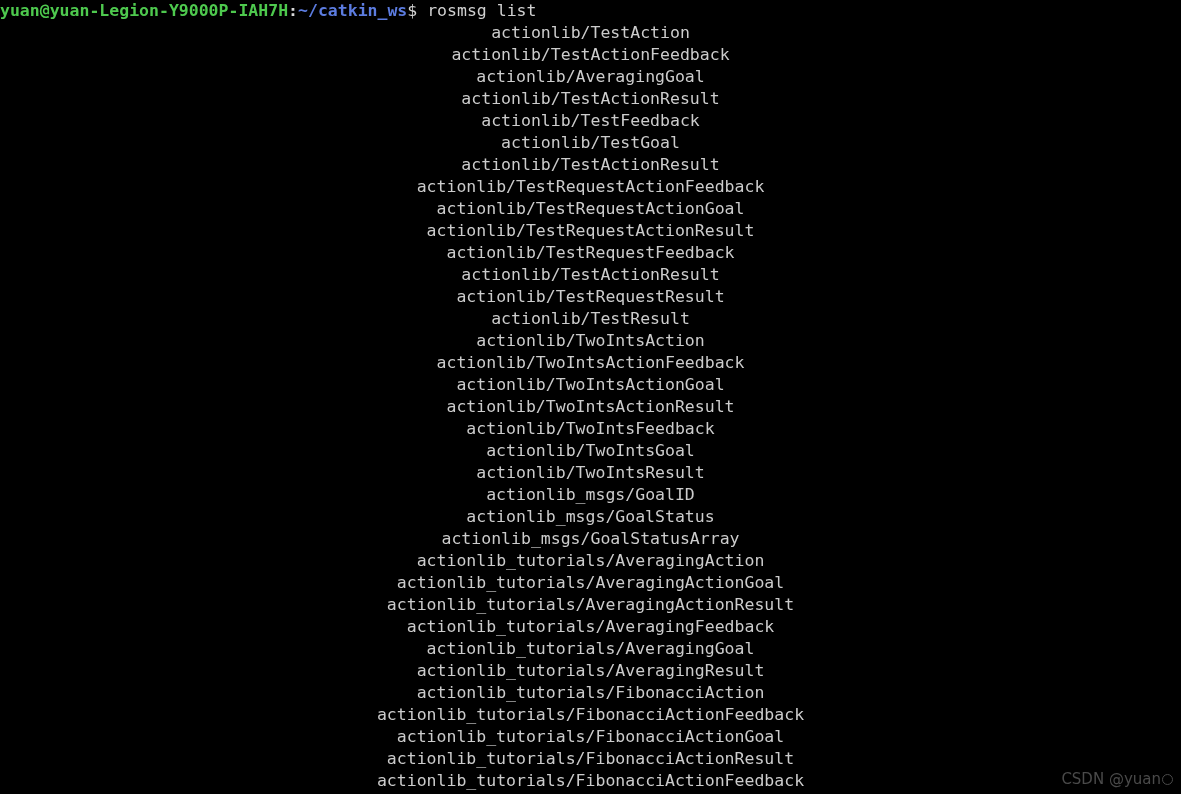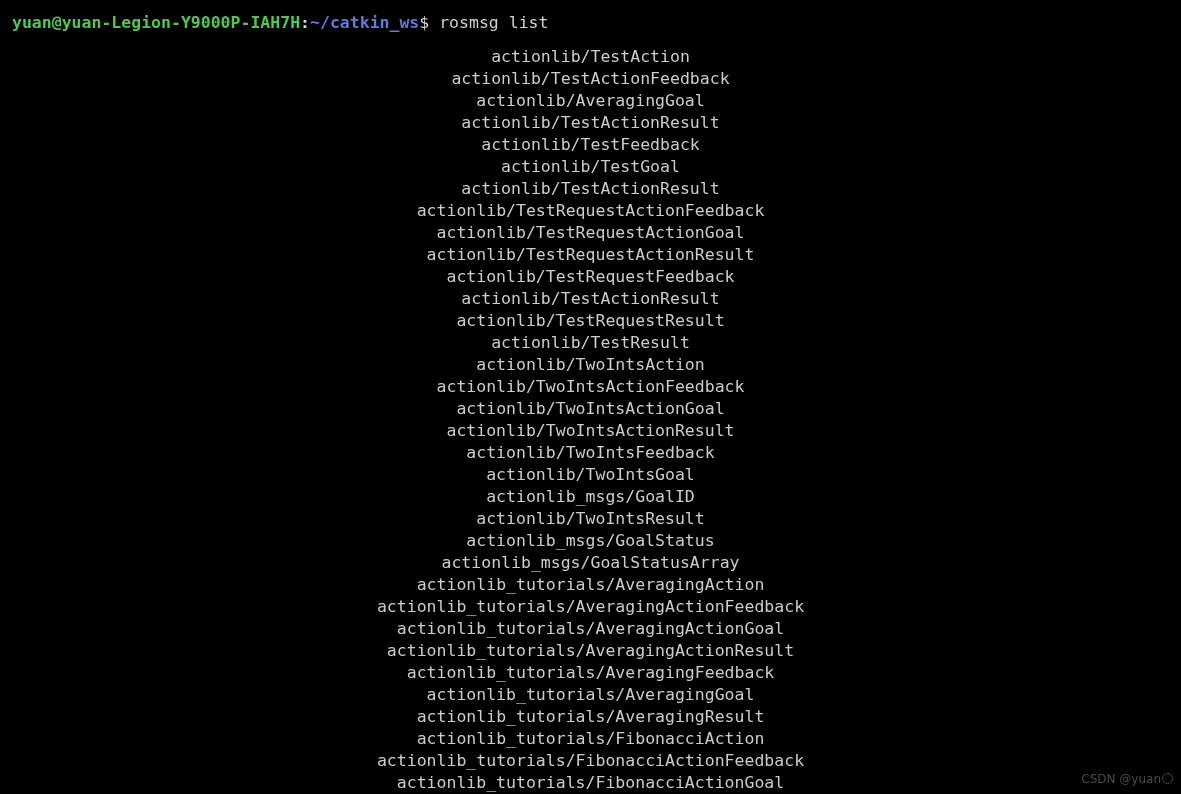--- a/index.html
+++ b/index.html
@@ -35,21 +35,21 @@
     color: #cccccc;
     padding: 0;
     margin: 0;
     overflow: hidden;
     text-align: center;
   }
   .prompt-line {
     height: 22px;
     line-height: 22px;
     white-space: pre;
-    padding: 12px;
+    padding: 0;
     margin: 0;
   }
   .seg-user {
     color: #4ec94e;
     font-weight: bold;
   }
   .seg-colon {
     color: #d8d8d8;
     font-weight: bold;
   }
@@ -64,21 +64,21 @@
   .seg-cmd {
     color: #d0d0d0;
     font-weight: normal;
   }
   #watermark {
     position: absolute;
     right: 8px;
     bottom: 8px;
     color: #4a4a4a;
     font-family: "DejaVu Sans", "Liberation Sans", sans-serif;
-    font-size: 12px;
+    font-size: 15px;
     line-height: 14px;
     white-space: pre;
     user-select: none;
   }
   #watermark .wm-circle {
     display: inline-block;
     width: 9px;
     height: 9px;
     border: 1px solid #4a4a4a;
     border-radius: 50%;
@@ -109,26 +109,25 @@
         <div class="line">actionlib/TestRequestFeedback</div>
         <div class="line">actionlib/TestActionResult</div>
         <div class="line">actionlib/TestRequestResult</div>
         <div class="line">actionlib/TestResult</div>
         <div class="line">actionlib/TwoIntsAction</div>
         <div class="line">actionlib/TwoIntsActionFeedback</div>
         <div class="line">actionlib/TwoIntsActionGoal</div>
         <div class="line">actionlib/TwoIntsActionResult</div>
         <div class="line">actionlib/TwoIntsFeedback</div>
         <div class="line">actionlib/TwoIntsGoal</div>
+        <div class="line">actionlib/TwoIntsResult</div>
         <div class="line">actionlib_msgs/GoalID</div>
-        <div class="line">actionlib/TwoIntsResult</div>
         <div class="line">actionlib_msgs/GoalStatus</div>
         <div class="line">actionlib_msgs/GoalStatusArray</div>
         <div class="line">actionlib_tutorials/AveragingAction</div>
-        <div class="line">actionlib_tutorials/AveragingActionFeedback</div>
         <div class="line">actionlib_tutorials/AveragingActionGoal</div>
         <div class="line">actionlib_tutorials/AveragingActionResult</div>
         <div class="line">actionlib_tutorials/AveragingFeedback</div>
         <div class="line">actionlib_tutorials/AveragingGoal</div>
         <div class="line">actionlib_tutorials/AveragingResult</div>
         <div class="line">actionlib_tutorials/FibonacciAction</div>
         <div class="line">actionlib_tutorials/FibonacciActionFeedback</div>
         <div class="line">actionlib_tutorials/FibonacciActionGoal</div>
         <div class="line">actionlib_tutorials/FibonacciActionResult</div>
         <div class="line">actionlib_tutorials/FibonacciActionFeedback</div>

